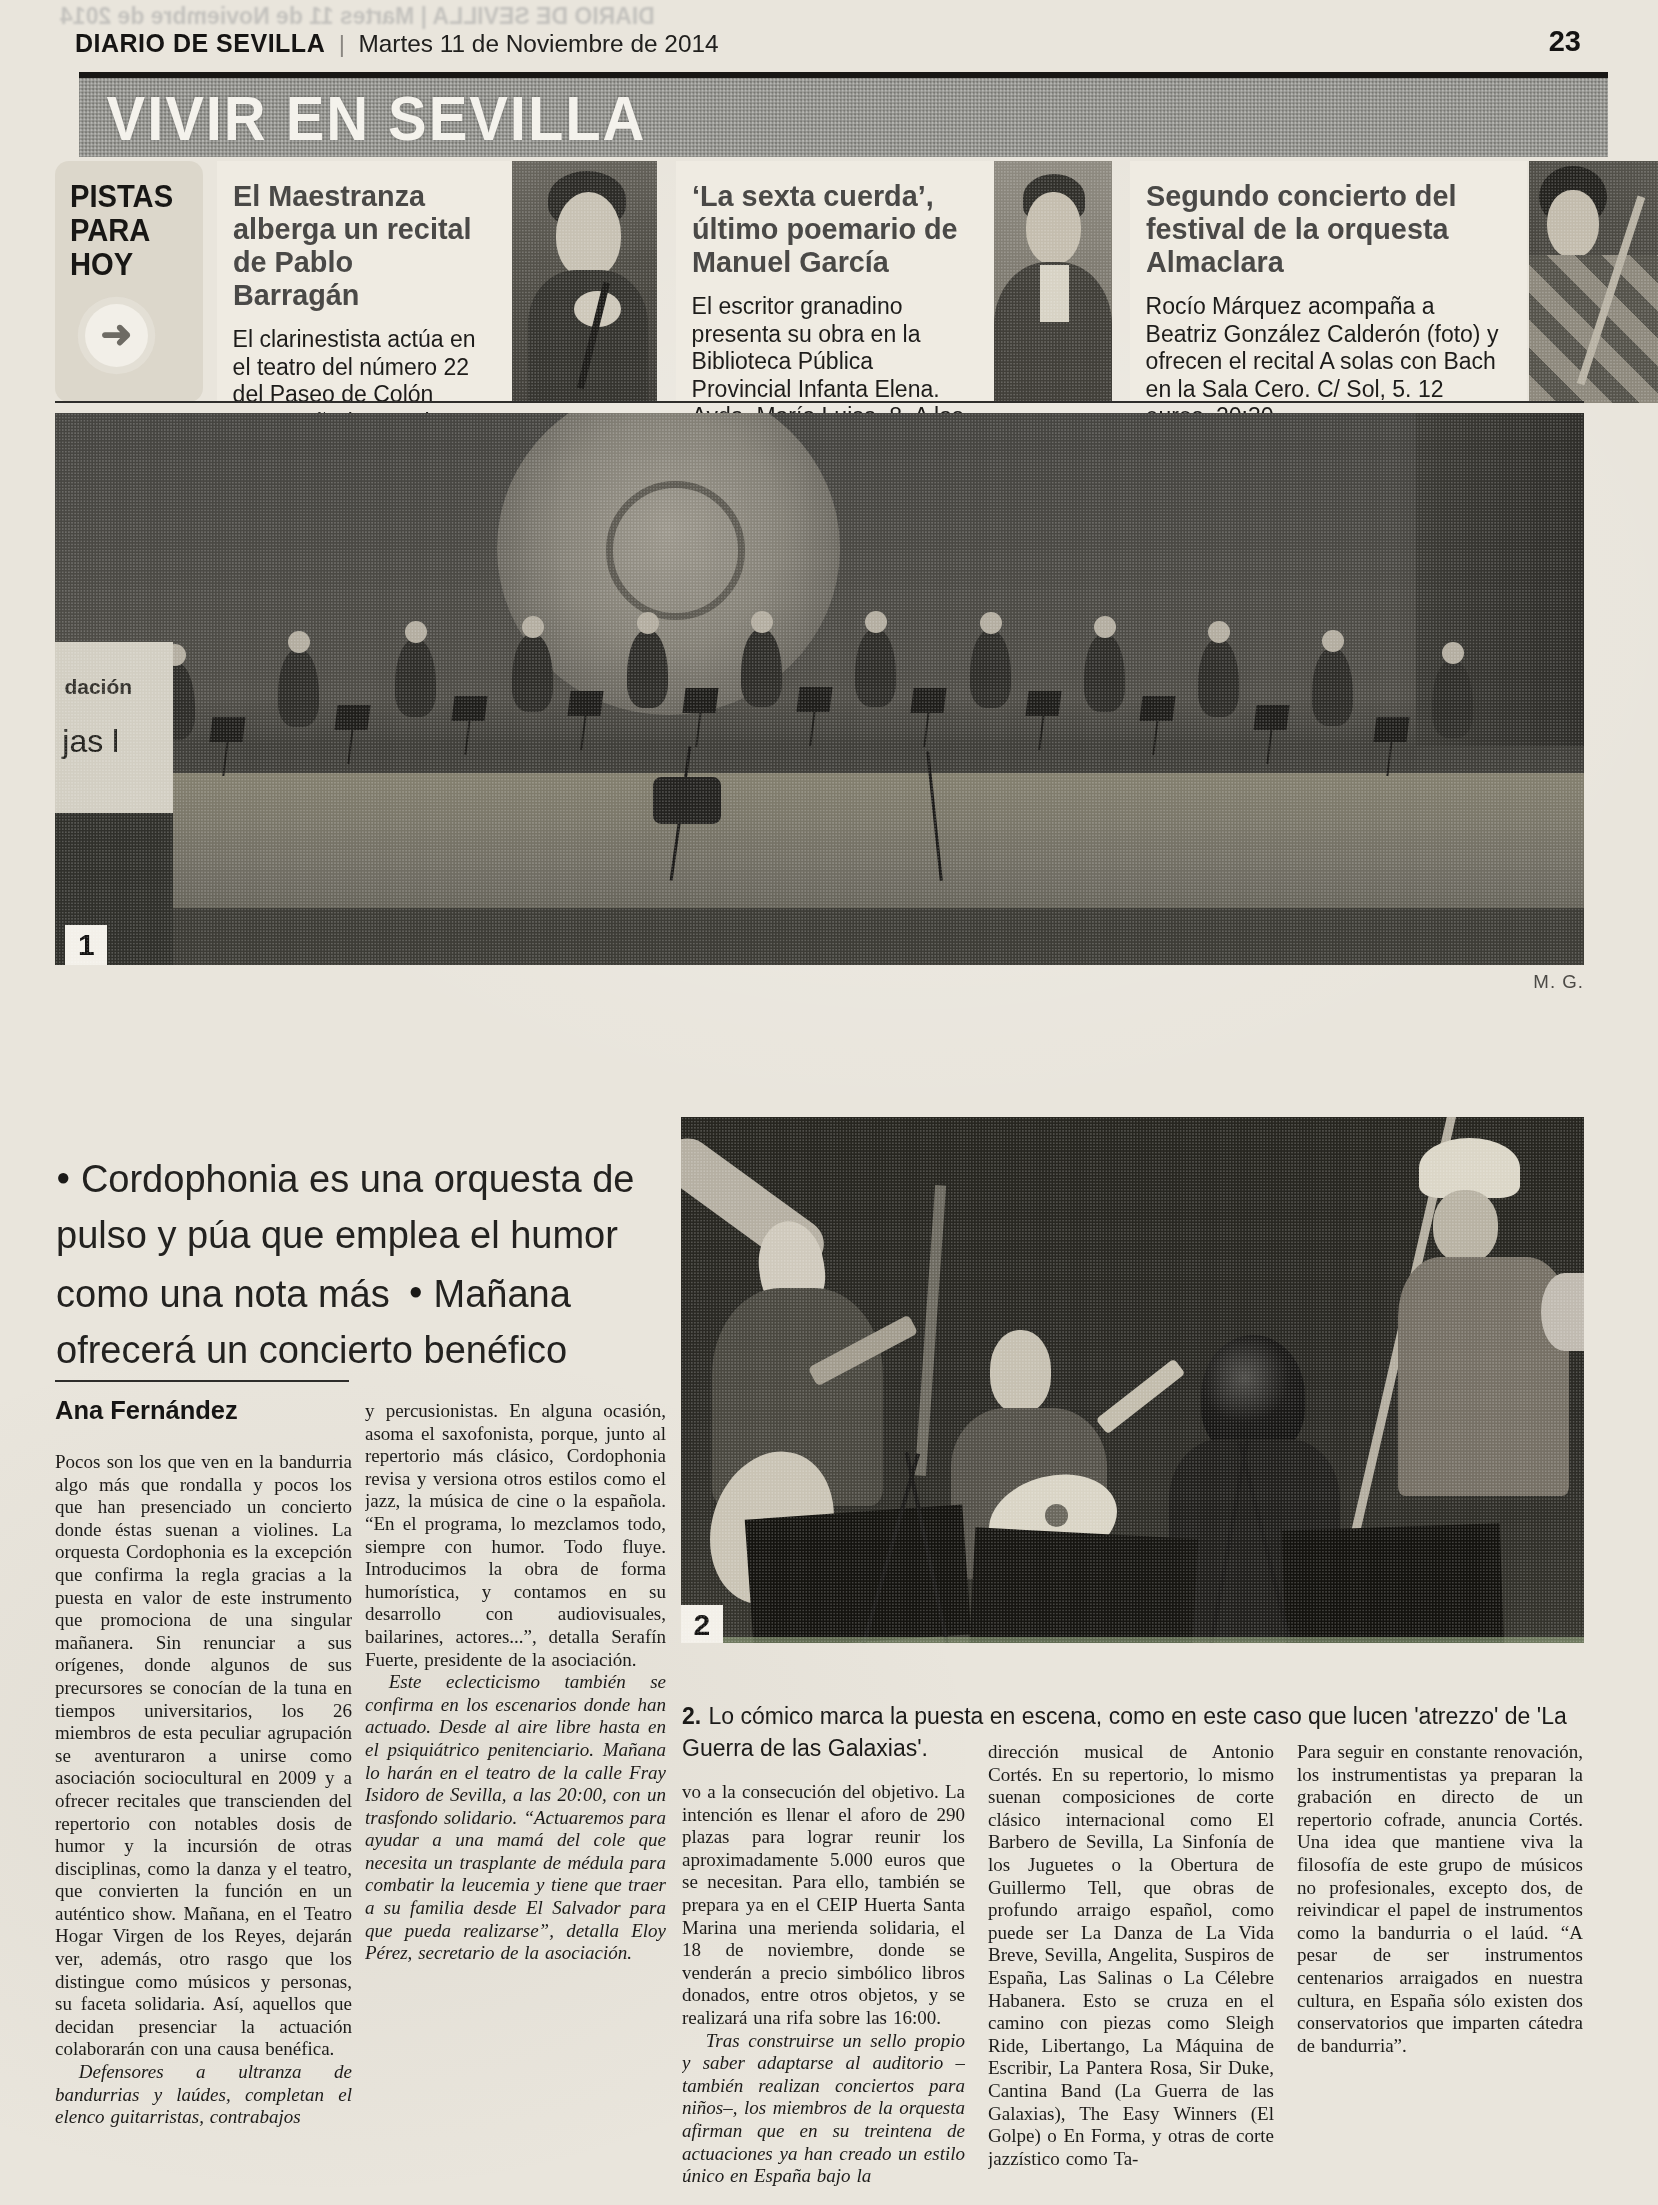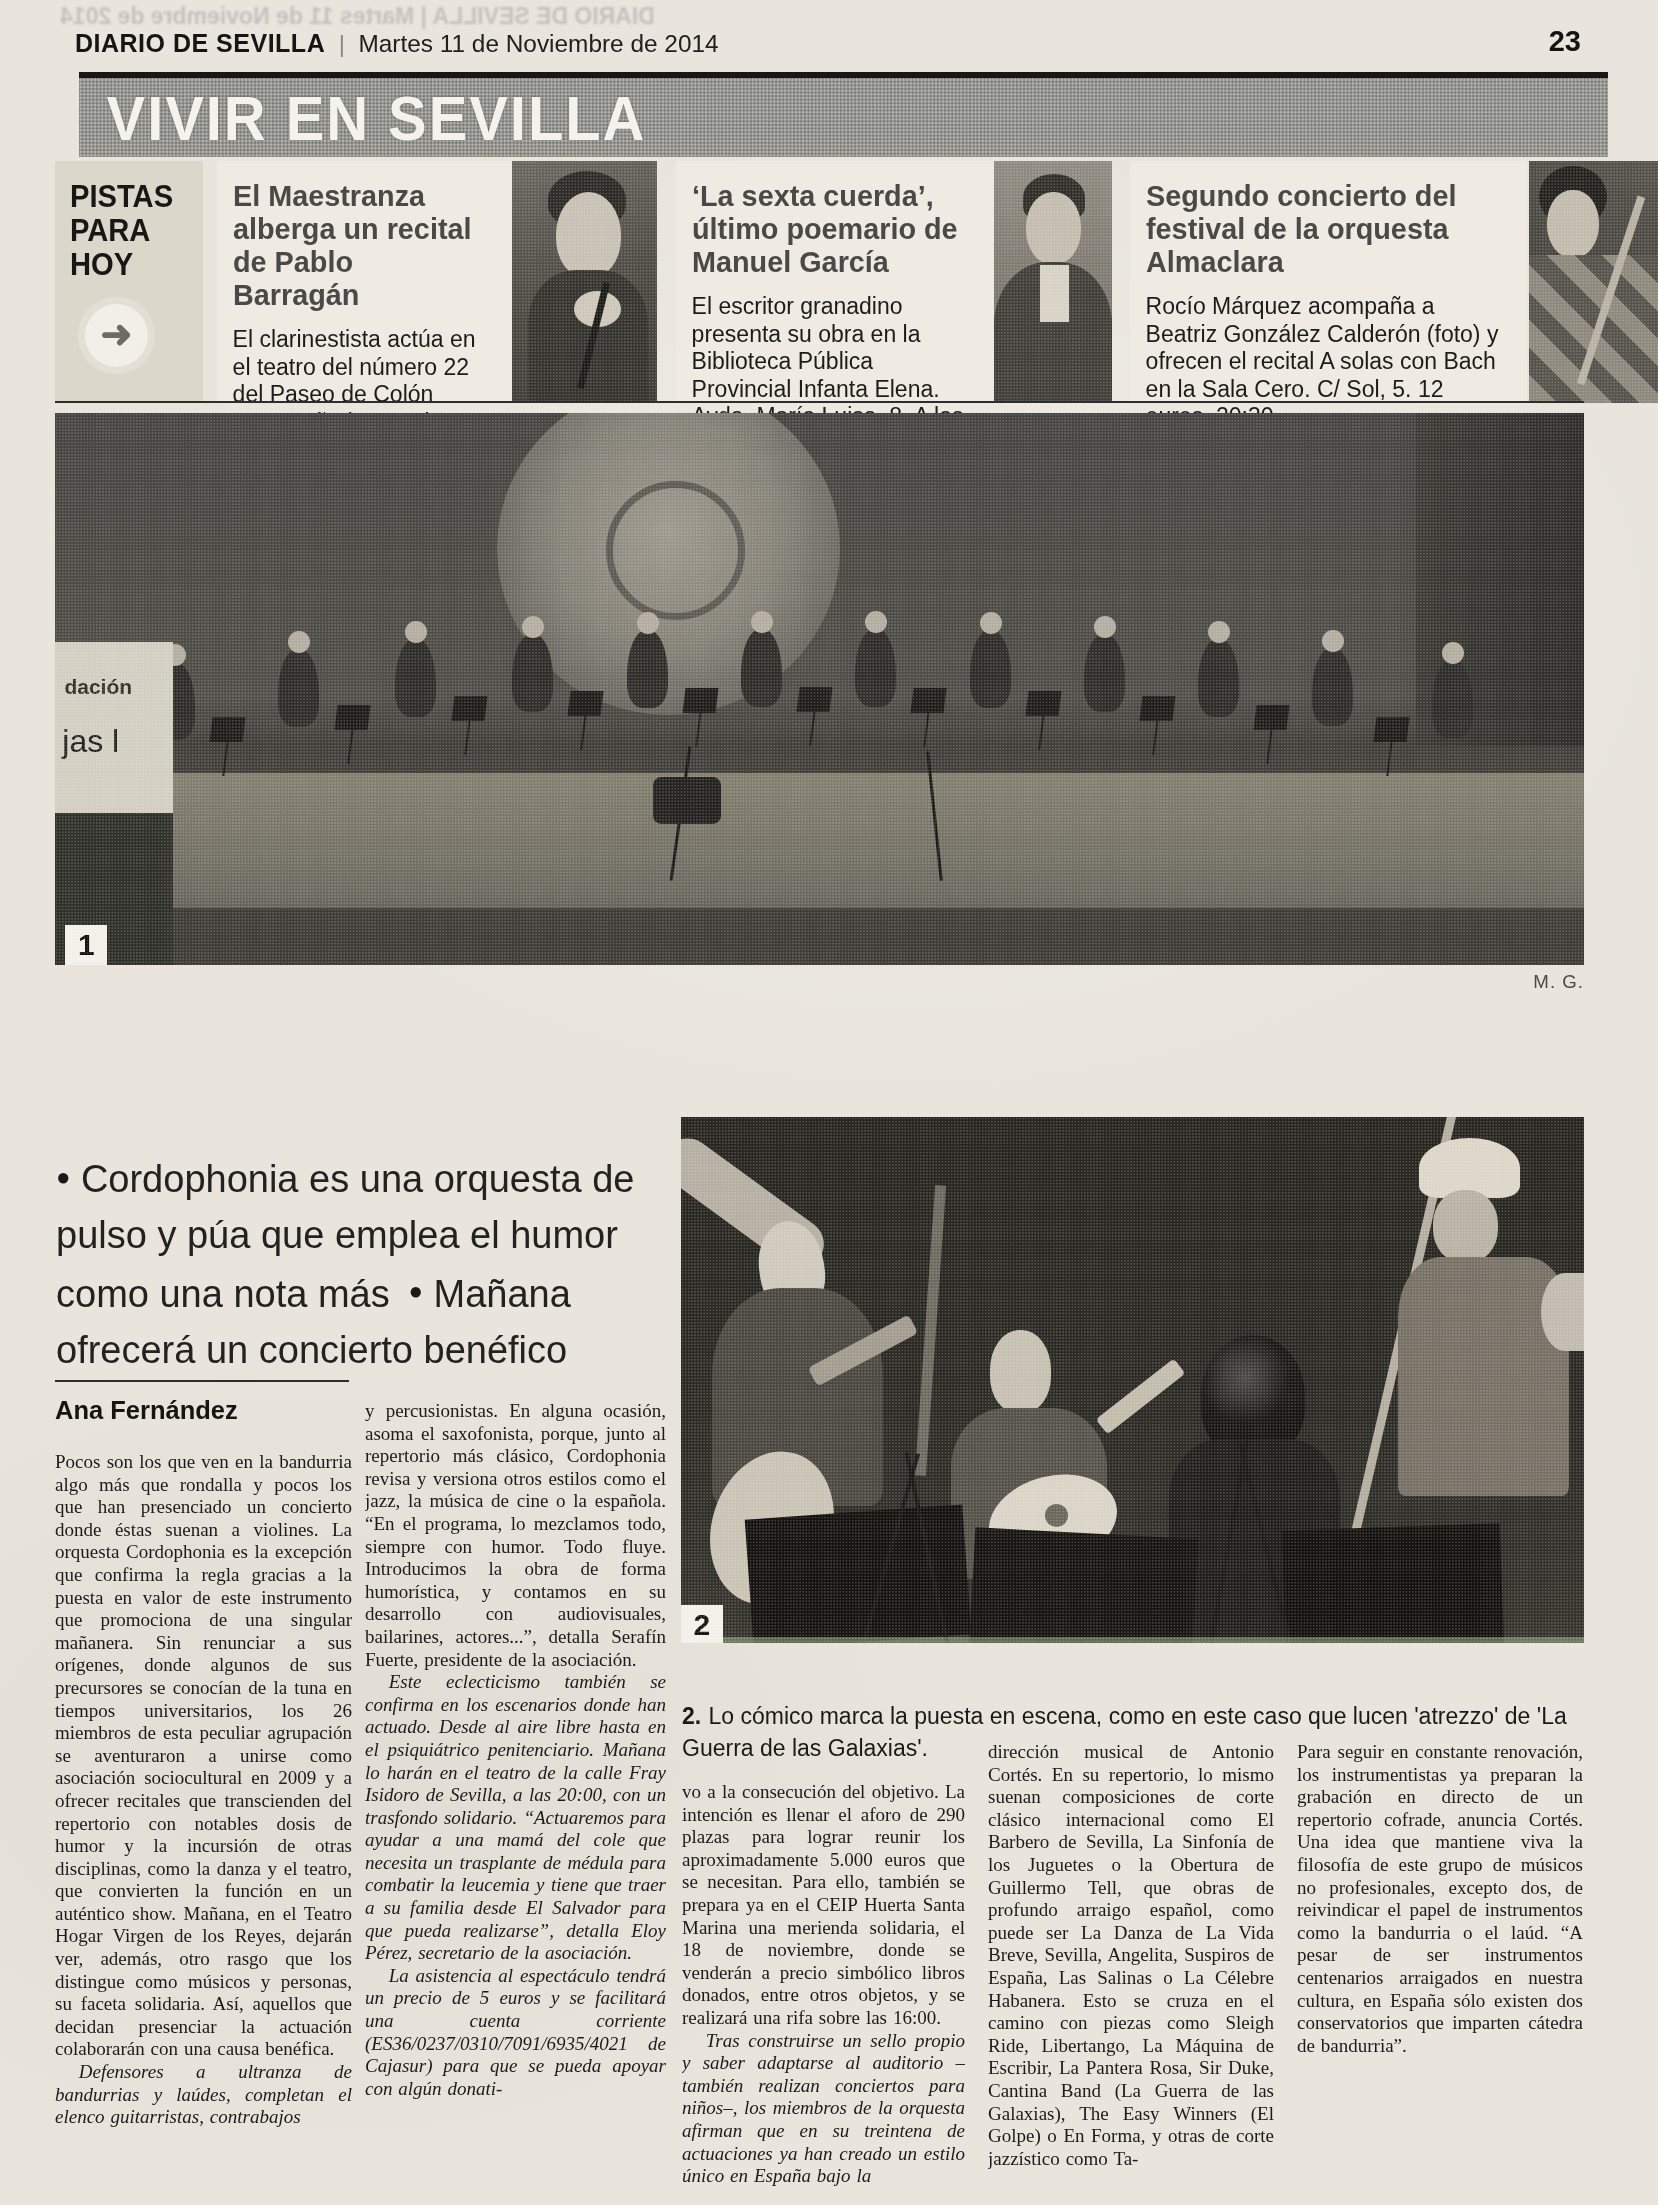--- a/index.html
+++ b/index.html
@@ -16,21 +16,21 @@
   .mast .sep{color:#8a8781;font:400 24px "Liberation Sans",sans-serif;}
   .mast .date{font:400 24.4px "Liberation Sans",sans-serif;color:#21201e;}
   .pageno{font:700 29px "Liberation Sans",sans-serif;color:#141312;}
   
   .banner{background:#979792;border-top:6.8px solid #181715;
           background-image:radial-gradient(rgba(255,255,255,.30) 0.7px,transparent 0.8px),radial-gradient(rgba(40,40,38,.28) 0.7px,transparent 0.8px);
           background-size:3.6px 3.6px;background-position:0 0,1.6px 2.1px;display:flex;align-items:center;margin-left:24px;}
   .banner span{font:700 63px "Liberation Sans",sans-serif;color:#f4f2ec;letter-spacing:2.1px;transform:scaleX(.92);transform-origin:left center;
                text-shadow:0 0 3.1px rgba(80,80,78,.55);padding-left:30px;white-space:nowrap;}
   
-  .pistasbox{background:#dcd7cb;padding:18.7px 14.5px;}
+  .pistasbox{background:#dcd7cb;padding:18.7px 14.5px;border-radius:14px;}
   .pistasbox .pl{display:block;font:800 31px/34px "Liberation Sans",sans-serif;letter-spacing:0;color:#181715;transform:scaleX(.94);transform-origin:left;}
   .arrowcirc{width:63px;height:63px;border-radius:50%;background:#f2efe8;display:flex;align-items:center;justify-content:center;
              box-shadow:0 0 0 7.3px rgba(242,239,232,.35);}
   .arrowcirc span{font:700 38px "Liberation Sans",sans-serif;color:#6e6b64;transform:translateY(-2.1px);}
   .pitem{background:#efebe2;padding:17.7px 15.6px 10.4px 15.6px;}
   .pititle{font:700 30px/33px "Liberation Sans",sans-serif;color:#4a4947;transform:scaleX(.96);transform-origin:left top;}
   .pibody{font:400 23px/27.5px "Liberation Sans",sans-serif;color:#1d1c1a;margin-top:15.6px;}
   .pphoto{overflow:hidden;}
   .halft::after{content:"";position:absolute;inset:0;background-image:radial-gradient(rgba(255,255,255,.20) 0.8px,transparent 0.9px);background-size:3.1px 3.1px;pointer-events:none;}
   .rule{background:#2e2d2b;}
@@ -220,21 +220,20 @@
   <div class="abs rule" style="left:55px;top:1380px;width:294px;height:2.1px;"></div>
   <div class="abs byline" style="left:55px;top:1396px;">Ana Fernández</div>
 
   <div class="abs col" style="left:55px;top:1451px;width:297px;height:742px;">
     <p>Pocos son los que ven en la bandurria algo más que rondalla y pocos los que han presenciado un concierto donde éstas suenan a violines. La orquesta Cordophonia es la excepción que confirma la regla gracias a la puesta en valor de este instrumento que promociona de una singular mañanera. Sin renunciar a sus orígenes, donde algunos de sus precursores se conocían de la tuna en tiempos universitarios, los 26 miembros de esta peculiar agrupación se aventuraron a unirse como asociación sociocultural en 2009 y a ofrecer recitales que transcienden del repertorio con notables dosis de humor y la incursión de otras disciplinas, como la danza y el teatro, que convierten la función en un auténtico show. Mañana, en el Teatro Hogar Virgen de los Reyes, dejarán ver, además, otro rasgo que los distingue como músicos y personas, su faceta solidaria. Así, aquellos que decidan presenciar la actuación colaborarán con una causa benéfica.</p>
     <p>Defensores a ultranza de bandurrias y laúdes, completan el elenco guitarristas, contrabajos</p>
   </div>
   <div class="abs col" style="left:365px;top:1400px;width:301px;height:792px;">
     <p>y percusionistas. En alguna ocasión, asoma el saxofonista, porque, junto al repertorio más clásico, Cordophonia revisa y versiona otros estilos como el jazz, la música de cine o la española. “En el programa, lo mezclamos todo, siempre con humor. Todo fluye. Introducimos la obra de forma humorística, y contamos en su desarrollo con audiovisuales, bailarines, actores...”, detalla Serafín Fuerte, presidente de la asociación.</p>
     <p>Este eclecticismo también se confirma en los escenarios donde han actuado. Desde al aire libre hasta en el psiquiátrico penitenciario. Mañana lo harán en el teatro de la calle Fray Isidoro de Sevilla, a las 20:00, con un trasfondo solidario. “Actuaremos para ayudar a una mamá del cole que necesita un trasplante de médula para combatir la leucemia y tiene que traer a su familia desde El Salvador para que pueda realizarse”, detalla Eloy Pérez, secretario de la asociación.</p>
-    <p>La asistencia al espectáculo tendrá un precio de 5 euros y se facilitará una cuenta corriente (ES36/0237/0310/7091/6935/4021 de Cajasur) para que se pueda apoyar con algún donati-</p>
   </div>
   <div class="abs col" style="left:682px;top:1781px;width:283px;height:457px;">
     <p>vo a la consecución del objetivo. La intención es llenar el aforo de 290 plazas para lograr reunir los aproximadamente 5.000 euros que se necesitan. Para ello, también se prepara ya en el CEIP Huerta Santa Marina una merienda solidaria, el 18 de noviembre, donde se venderán a precio simbólico libros donados, entre otros objetos, y se realizará una rifa sobre las 16:00.</p>
     <p>Tras construirse un sello propio y saber adaptarse al auditorio –también realizan conciertos para niños–, los miembros de la orquesta afirman que en su treintena de actuaciones ya han creado un estilo único en España bajo la</p>
   </div>
   <div class="abs col" style="left:988px;top:1741px;width:286px;height:457px;">
     <p>dirección musical de Antonio Cortés. En su repertorio, lo mismo suenan composiciones de corte clásico internacional como El Barbero de Sevilla, La Sinfonía de los Juguetes o la Obertura de Guillermo Tell, que obras de profundo arraigo español, como puede ser La Danza de La Vida Breve, Sevilla, Angelita, Suspiros de España, Las Salinas o La Célebre Habanera. Esto se cruza en el camino con piezas como Sleigh Ride, Libertango, La Máquina de Escribir, La Pantera Rosa, Sir Duke, Cantina Band (La Guerra de las Galaxias), The Easy Winners (El Golpe) o En Forma, y otras de corte jazzístico como Ta-</p>
   </div>
   <div class="abs col" style="left:1297px;top:1741px;width:286px;height:457px;">
     <p>Para seguir en constante renovación, los instrumentistas ya preparan la grabación en directo de un repertorio cofrade, anuncia Cortés. Una idea que mantiene viva la filosofía de este grupo de músicos no profesionales, excepto dos, de reivindicar el papel de instrumentos como la bandurria o el laúd. “A pesar de ser instrumentos centenarios arraigados en nuestra cultura, en España sólo existen dos conservatorios que imparten cátedra de bandurria”.</p>

